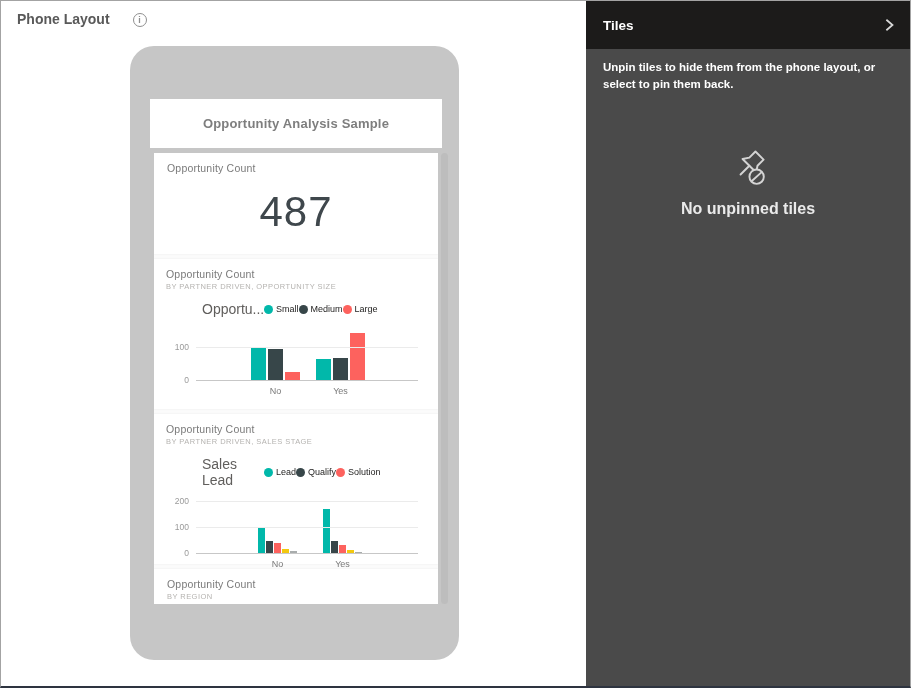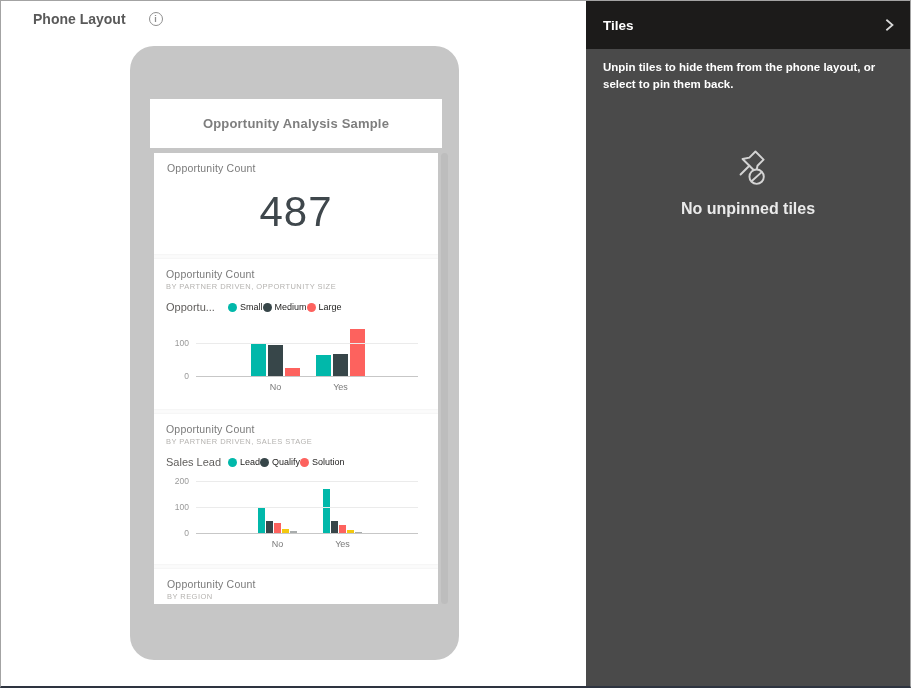--- a/index.html
+++ b/index.html
@@ -4,21 +4,21 @@
 <style>
   html,body{margin:0;padding:0;background:#e8e8e8;}
   *{box-sizing:border-box;}
   .app{
     position:relative;width:911px;height:688px;background:#ffffff;
     font-family:"Liberation Sans",sans-serif;
     border:1px solid #a3a3a3;border-bottom:2px solid #2e3440;
     overflow:hidden;
   }
   
-  .page-header{position:absolute;left:32px;top:10px;display:flex;align-items:center;gap:23px;}
+  .page-header{position:absolute;left:16px;top:10px;display:flex;align-items:flex-end;gap:23px;}
   .page-title{font-size:14px;font-weight:700;color:#595959;}
   .info-icon{
     width:14px;height:14px;border:1px solid #8f8f8f;border-radius:50%;
     color:#8f8f8f;font-size:9px;line-height:12px;text-align:center;font-weight:700;
   }
   .info-icon::after{content:"i";}
   
   .phone{position:absolute;left:129px;top:45px;width:329px;height:614px;background:#c6c6c6;border-radius:24px;}
   .phone-header{
     position:absolute;left:20px;right:17px;top:53px;height:49px;background:#ffffff;
@@ -34,21 +34,21 @@
   .tile{position:absolute;left:0;width:284px;background:#ffffff;box-shadow:0 0 2px rgba(0,0,0,.07);}
   .tile-card{top:0;height:101px;padding:9px 13px;}
   .tile-chart-a{top:106px;height:150px;padding:9px 12px 0 12px;}
   .tile-chart-b{top:261px;height:150px;padding:9px 12px 0 12px;}
   .tile-partial{top:416px;height:35px;padding:9px 13px;}
   .tile-title{font-size:10.5px;color:#7a7a7a;letter-spacing:.2px;}
   .tile-subtitle{font-size:7.5px;color:#b5b3b0;letter-spacing:.45px;margin-top:2px;}
   .card-value{font-size:42px;font-weight:300;color:#3f474c;text-align:center;margin-top:14px;letter-spacing:1px;}
   
   .legend{display:flex;align-items:center;margin-top:10px;font-size:9px;}
-  .legend-label{color:#605e5c;font-size:11px;width:62px;}
+  .legend-label{color:#605e5c;font-size:14px;width:62px;margin-left:36px;}
   .legend-items{display:flex;align-items:flex-end;}
   .legend-item{display:flex;align-items:center;gap:3px;}
   .legend-item .dot{width:9px;height:9px;border-radius:50%;display:inline-block;}
   .li-label{color:#252423;font-size:9px;}
   .chart{display:flex;margin-top:14px;}
   .yaxis{position:relative;width:30px;flex:none;}
   .ytick{position:absolute;right:7px;font-size:8.5px;color:#9a9a9a;}
   .plot{position:relative;flex:1;margin-right:8px;}
   .tile-chart-a .plot,.tile-chart-a .yaxis{height:50px;}
   .tile-chart-b .plot,.tile-chart-b .yaxis{height:52px;}

